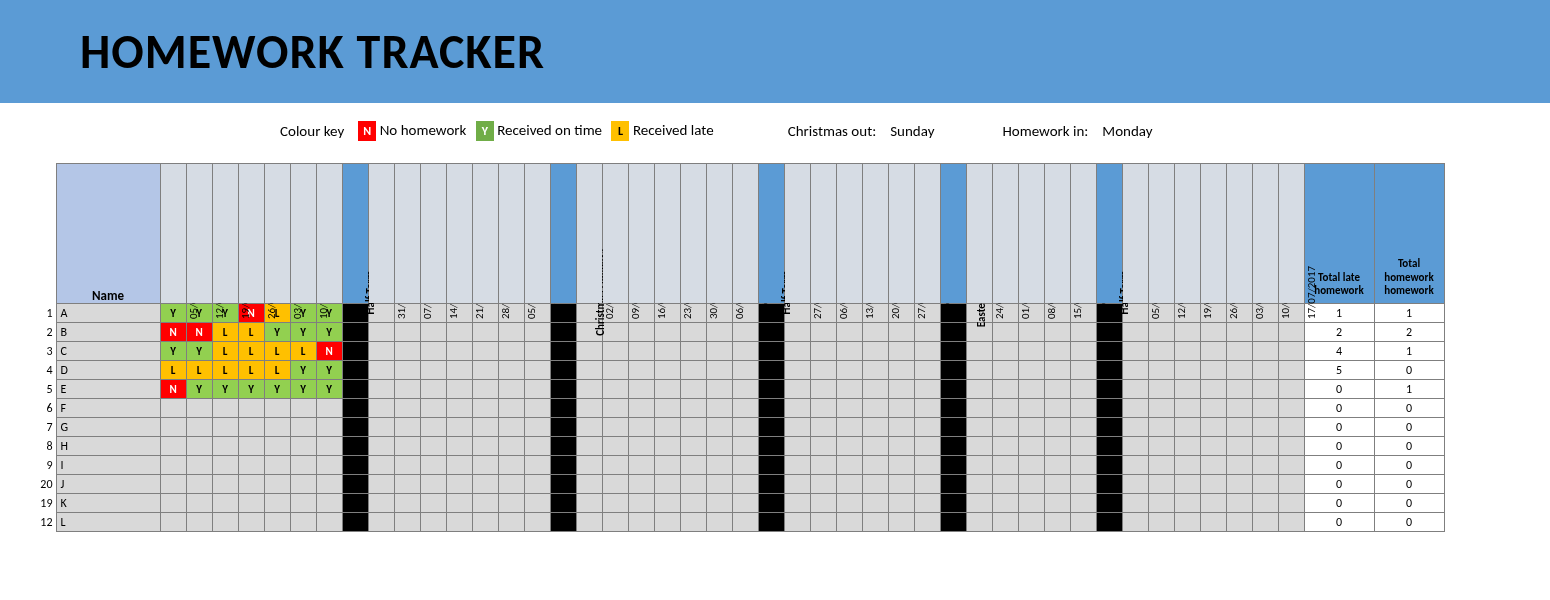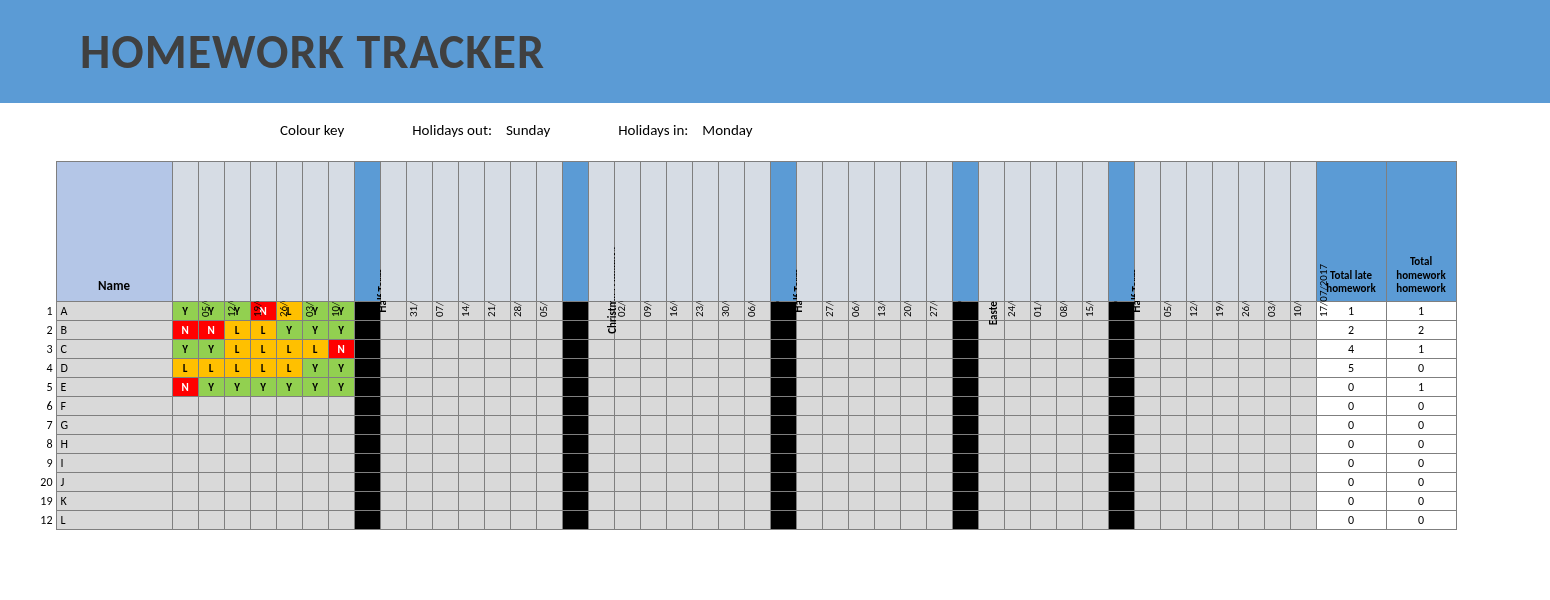--- a/index.html
+++ b/index.html
@@ -6,21 +6,21 @@
   body {
     margin: 0;
     font-family: Calibri, Arial, sans-serif;
     font-size: 13px;
     background: #fff;
     color: #000;
     width: 1550px;
   }
   .banner {
     background: #5b9bd5;
-    color: #404040;
+    color: #000000;
     font-size: 48px;
     font-weight: bold;
     padding: 22px 0 22px 80px;
     letter-spacing: 1px;
   }
   .key-row {
     display: flex;
     align-items: center;
     gap: 14px;
     padding: 18px 0 22px 0;
@@ -53,27 +53,27 @@
   th { font-weight: normal; }
   .row-num {
     width: 20px;
     text-align: right;
     padding-right: 3px;
     border: none;
     background: #fff;
     font-size: 12px;
   }
   .name-hdr {
-    width: 116px;
+    width: 104px;
     background: #b4c6e7;
     font-size: 13px;
     font-weight: bold;
     vertical-align: bottom;
     text-align: center;
-    padding-bottom: 8px;
+    padding-bottom: 0;
     height: 140px;
   }
   .date-hdr, .break-hdr {
     width: 26px;
     height: 140px;
     position: relative;
     background: #b4c6e7;
     vertical-align: bottom;
   }
   .date-hdr { background: #d6dce4; }
@@ -125,25 +125,26 @@
   .c-L { background: #ffc000 !important; color: #000; }
   .gap { display:inline-block; width:40px; }
 </style>
 </head>
 <body>
 
 <div class="banner">HOMEWORK TRACKER</div>
 
 <div class="key-row">
   <span>Colour key</span>
+  <span id="key-items"><span class="key-cell key-N">N</span><span style="margin-right: 6px;"> No homework </span><span class="key-cell key-Y">Y</span><span style="margin-right: 6px;"> Received on time </span><span class="key-cell key-L">L</span><span style="margin-right: 6px;"> Received late </span></span>
   <span class="gap"></span>
-  <span>Holidays out:</span>
+  <span>Christmas out:</span>
   <span>Sunday</span>
   <span class="gap"></span>
-  <span>Holidays in:</span>
+  <span>Homework in:</span>
   <span>Monday</span>
 </div>
 
 <table>
   <thead>
       <tr id="hdr-row">
         <th class="row-num"></th>
         <th class="name-hdr">Name</th>
         <th class="date-hdr">
           <span class="rot">05/09/2016</span>

